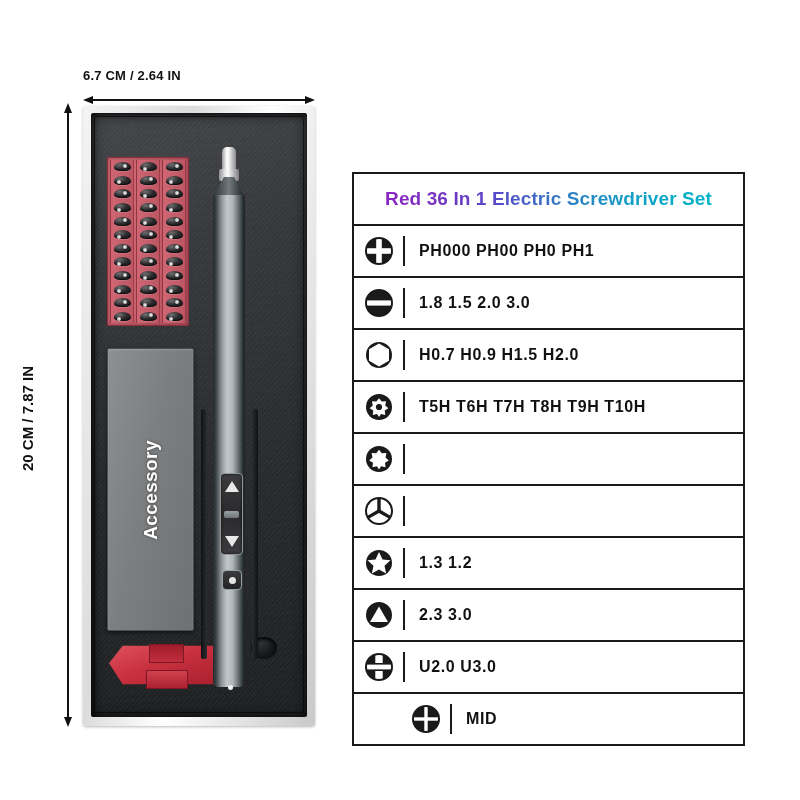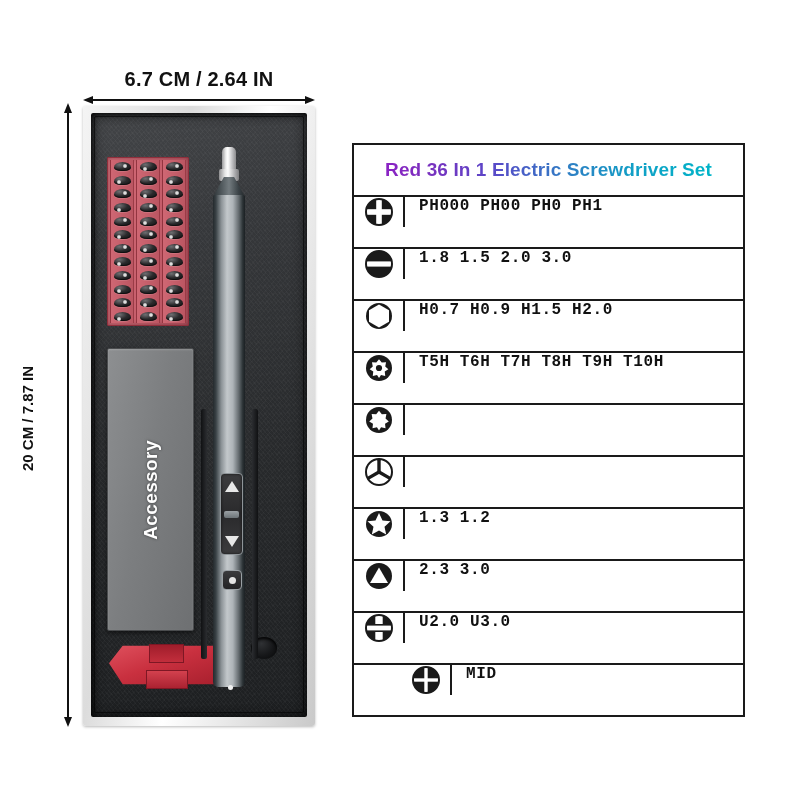--- a/index.html
+++ b/index.html
@@ -15,22 +15,22 @@
     overflow: hidden;
     font-family: "Liberation Sans", sans-serif;
   }
 
   
   #width-dim-label {
     position: absolute;
     left: 83px;
     top: 68px;
     width: 232px;
-    text-align: center;
-    font-size: 20px;
+    text-align: left;
+    font-size: 13px;
     font-weight: bold;
     color: #111111;
     letter-spacing: 0.2px;
   }
   #width-dim-arrow {
     position: absolute;
     left: 83px;
     top: 94px;
     width: 232px;
     height: 12px;
@@ -338,21 +338,21 @@
     height: 22px;
     background: radial-gradient(ellipse at 40% 30%, #2f3134 0%, #141517 60%, #0b0c0d 100%);
     border-radius: 50%;
     box-shadow: inset 0 2px 3px rgba(0,0,0,0.9);
   }
 
   
   #spec-table {
     position: absolute;
     left: 352px;
-    top: 143px;
+    top: 172px;
     width: 393px;
     border: 2px solid #1a1a1a;
     background: #ffffff;
     box-sizing: border-box;
   }
   #spec-title-row {
     border-bottom: 2px solid #1a1a1a;
     height: 52px;
     display: flex;
     align-items: center;
@@ -366,24 +366,23 @@
     letter-spacing: 0.1px;
     white-space: nowrap;
     background-image: linear-gradient(90deg, #8b23c4 0%, #7b2fbe 12%, #5b47c8 32%, #2f7fc4 56%, #119fc6 76%, #00b4c8 100%);
     -webkit-background-clip: text;
     background-clip: text;
     color: transparent;
     -webkit-text-fill-color: transparent;
   }
   .spec-row {
     display: flex;
-    align-items: flex-start;
+    align-items: center;
     height: 50px;
     border-bottom: 2px solid #1a1a1a;
-    font-family: Liberation Mono, monospace;
   }
   .spec-row:last-child { border-bottom: none; margin-left: 47px; }
   .spec-icon-cell {
     width: 49px;
     flex: 0 0 49px;
     border-right: 2px solid #1a1a1a;
     display: flex;
     align-items: center;
     justify-content: center;
   }

